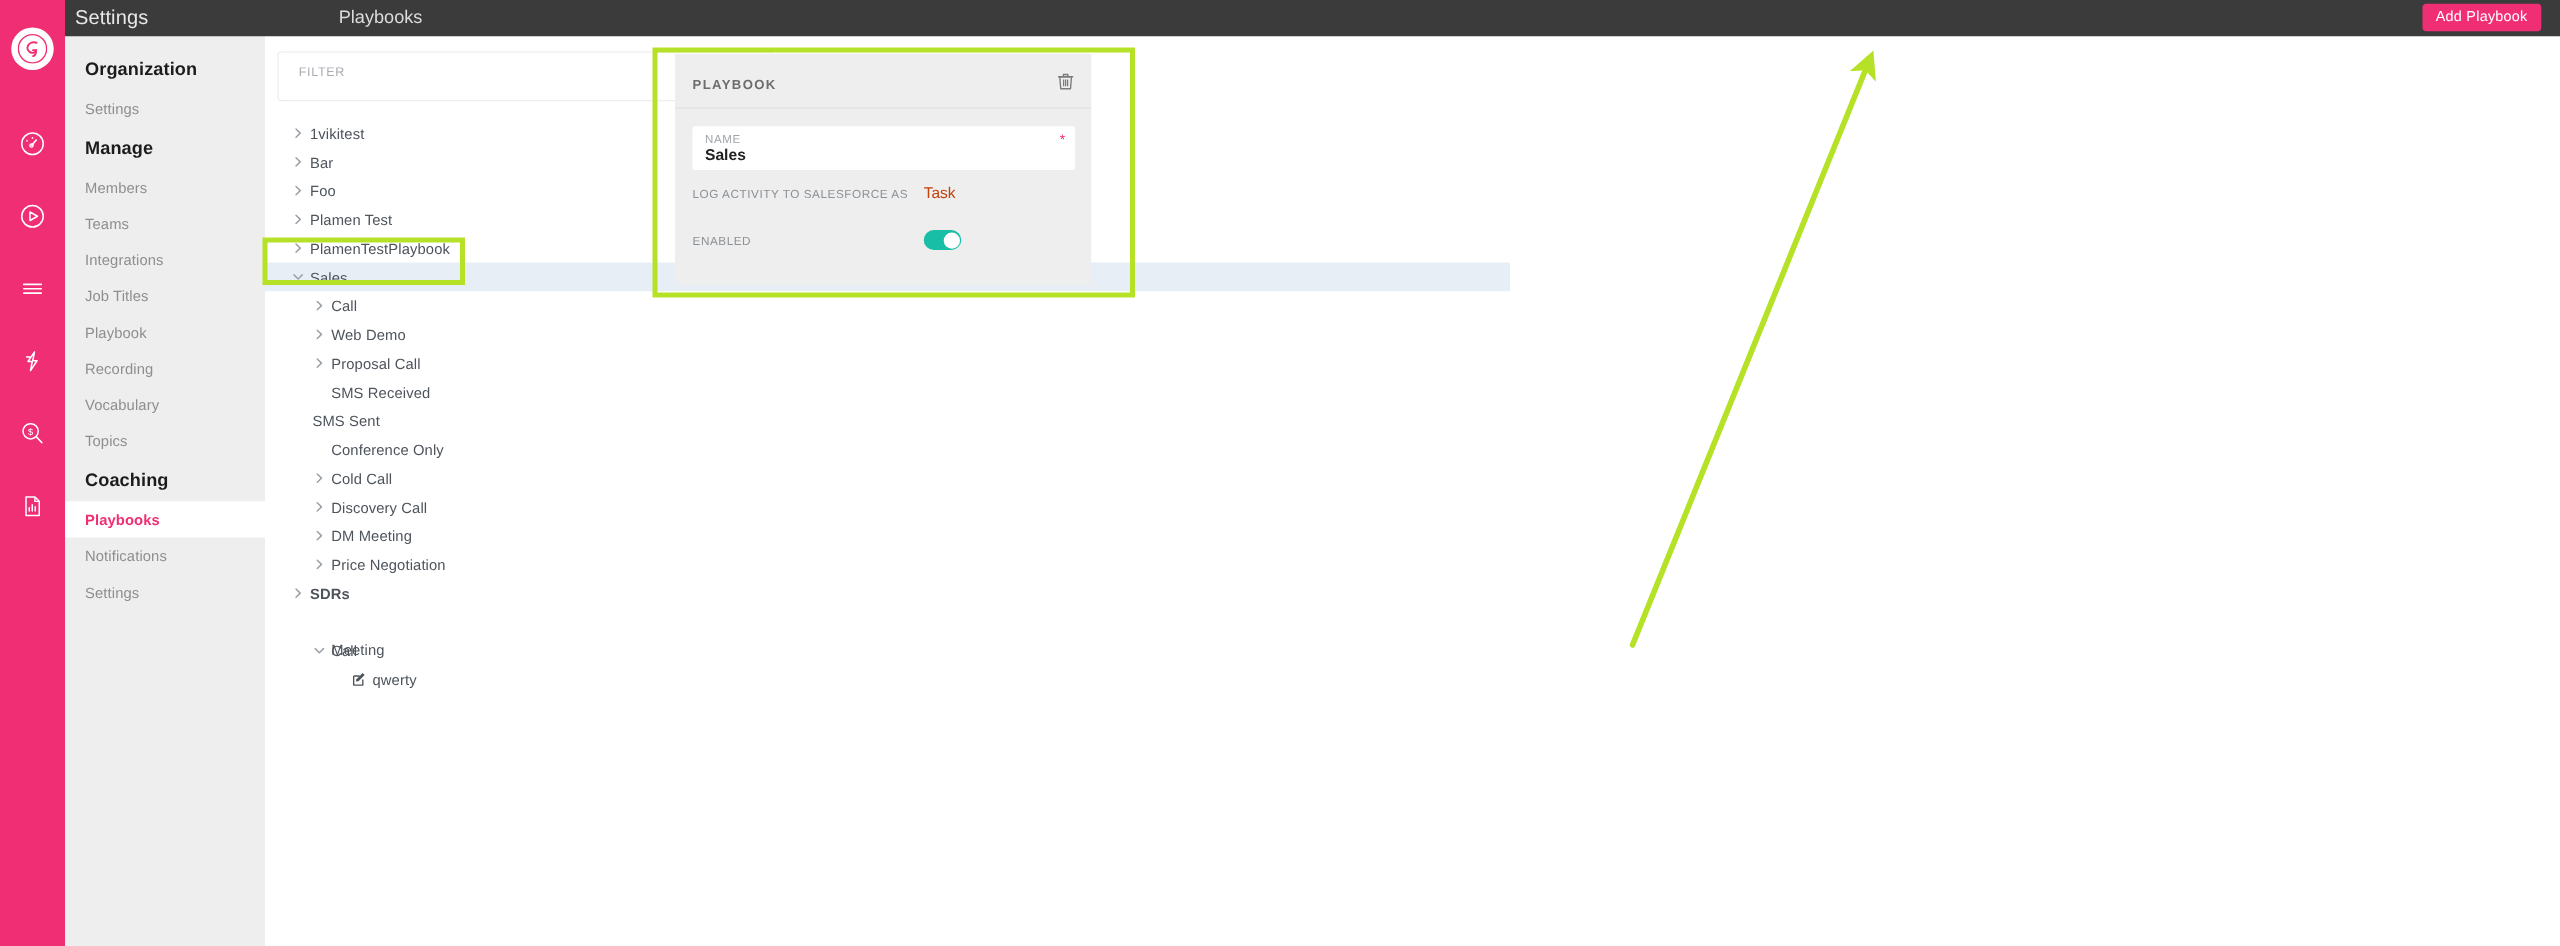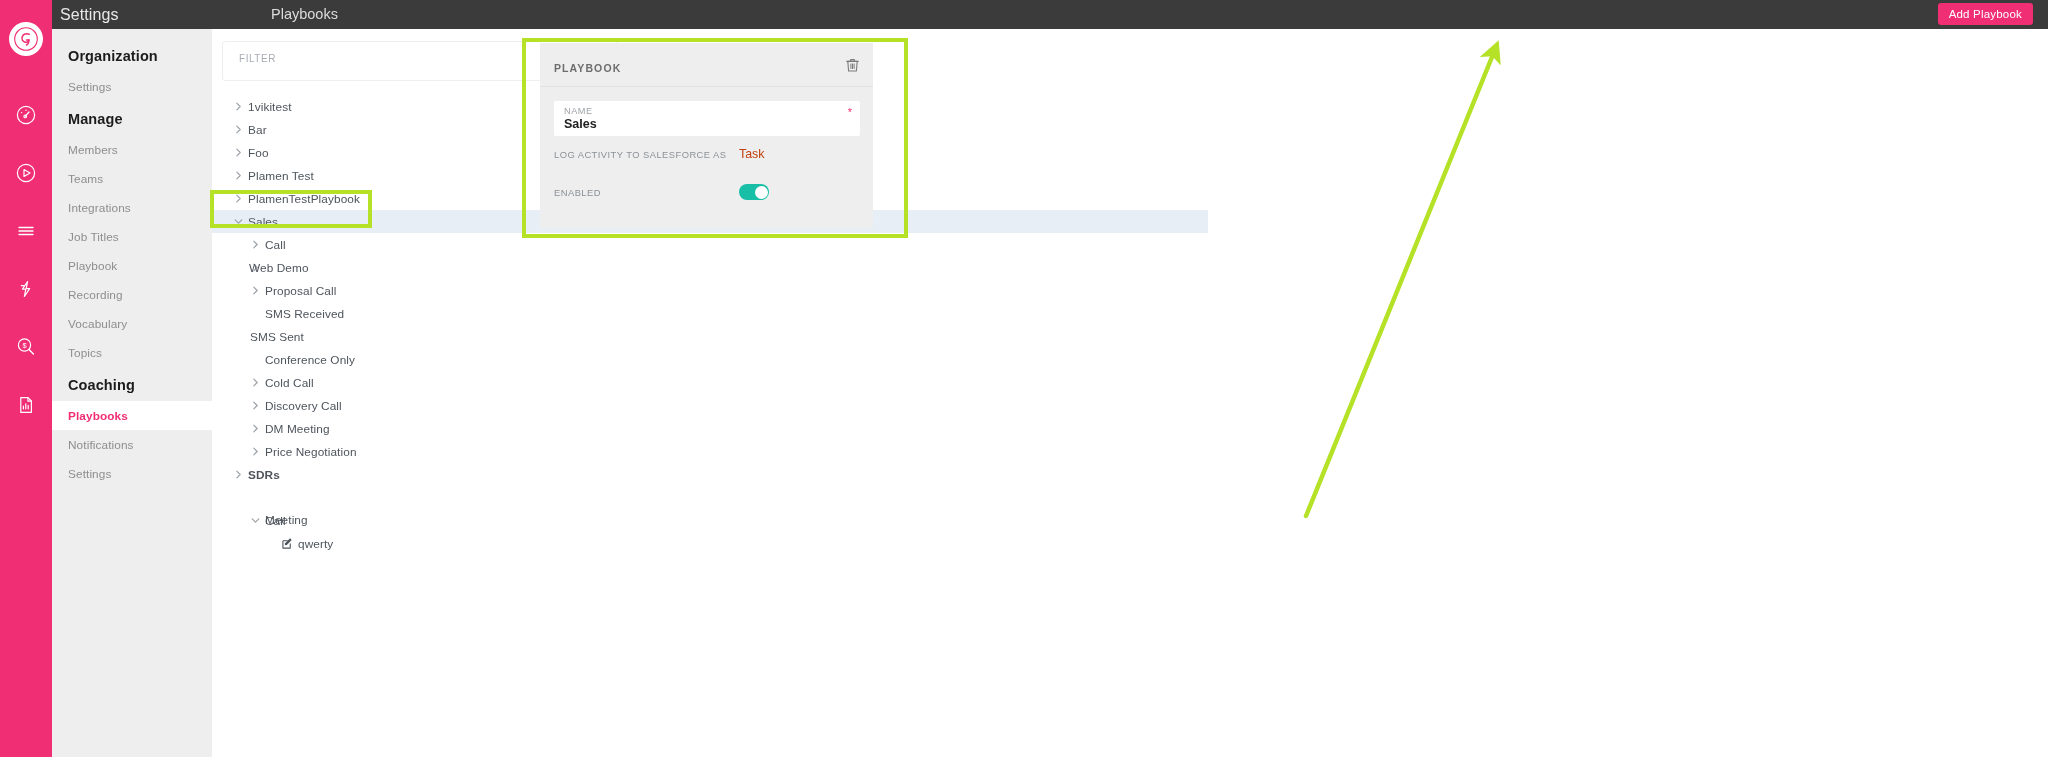--- a/index.html
+++ b/index.html
@@ -305,21 +305,21 @@
           <span style="position: absolute; left: 57px; display: flex; align-items: center;">
             <span class="lbl">Call</span>
           </span>
         </div>
         <div class="tree-row">
           <span class="chev" style="left: 40px;">
             <svg width="11" height="11" viewBox="0 0 11 11">
               <path d="M3.8 2.2 L7.2 5.5 L3.8 8.8" fill="none" stroke="#9aa0a6" stroke-width="1.15" stroke-linecap="round" stroke-linejoin="round"></path>
             </svg>
           </span>
-          <span style="position: absolute; left: 41px; display: flex; align-items: center;">
+          <span style="position: absolute; left: 57px; display: flex; align-items: center;">
             <span class="lbl">Web Demo</span>
           </span>
         </div>
         <div class="tree-row">
           <span class="chev" style="left: 40px;">
             <svg width="11" height="11" viewBox="0 0 11 11">
               <path d="M3.8 2.2 L7.2 5.5 L3.8 8.8" fill="none" stroke="#9aa0a6" stroke-width="1.15" stroke-linecap="round" stroke-linejoin="round"></path>
             </svg>
           </span>
           <span style="position: absolute; left: 57px; display: flex; align-items: center;">

